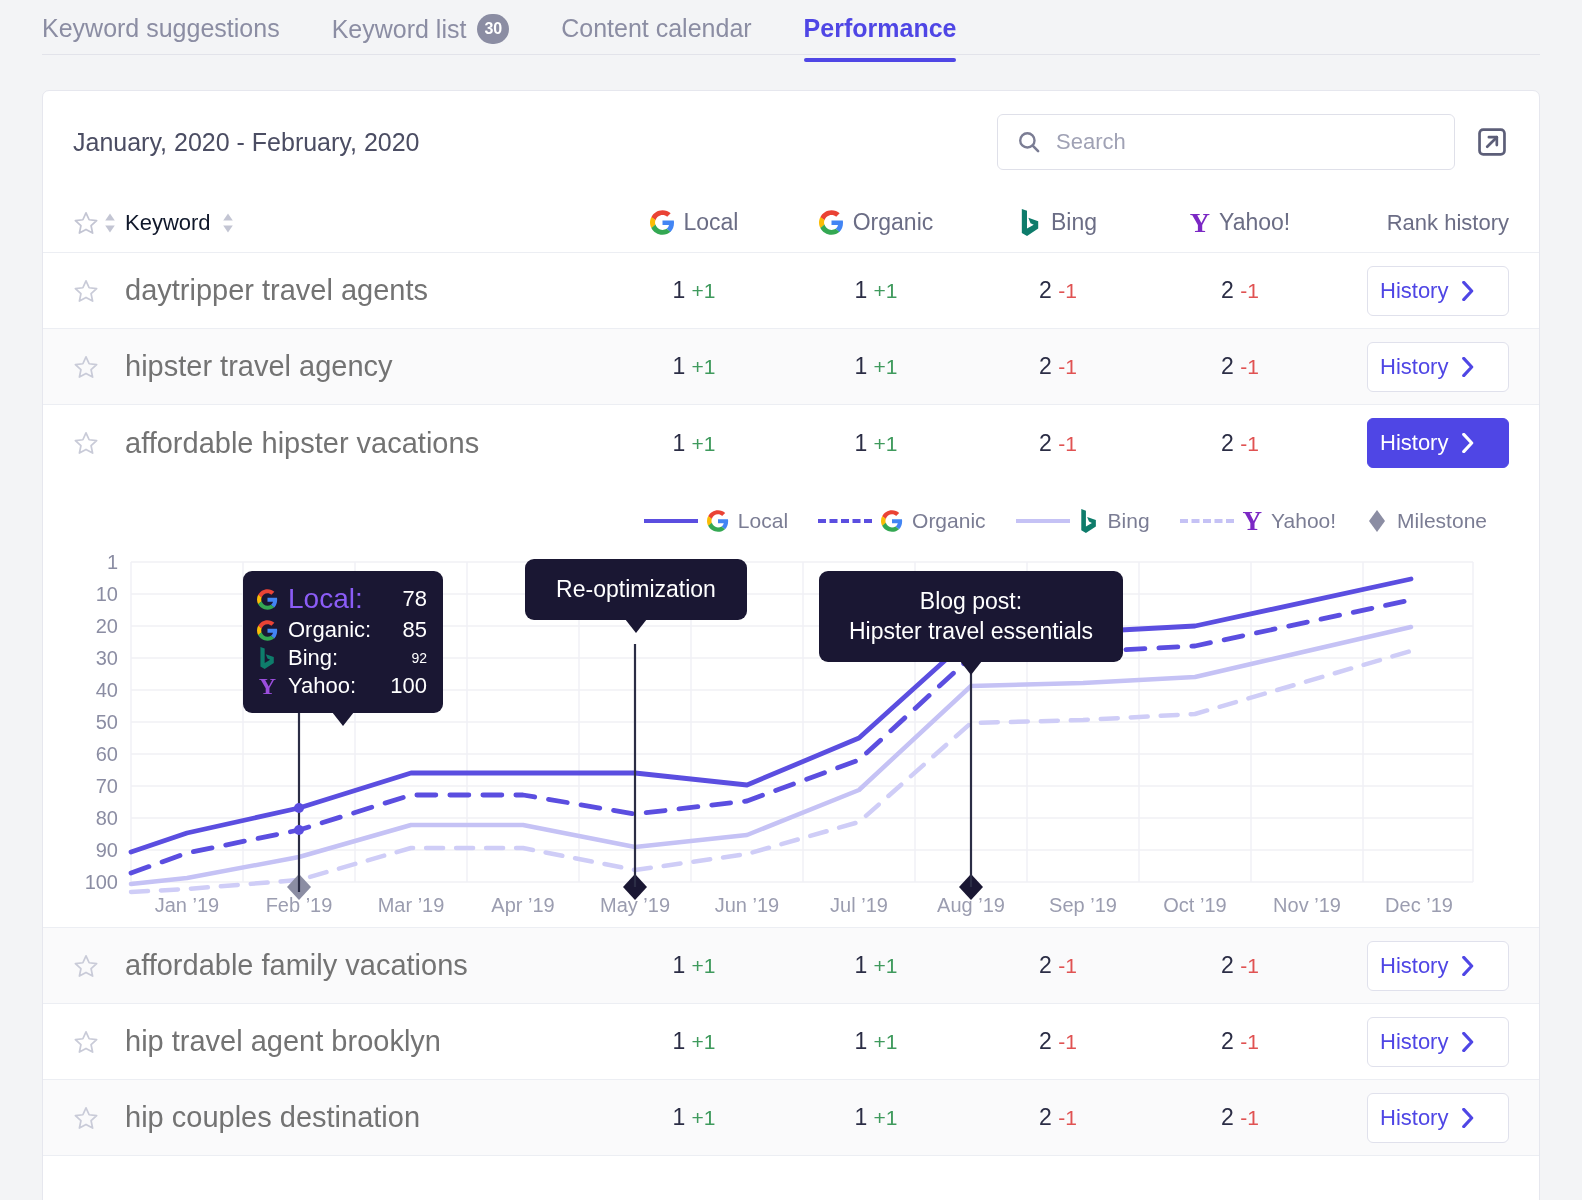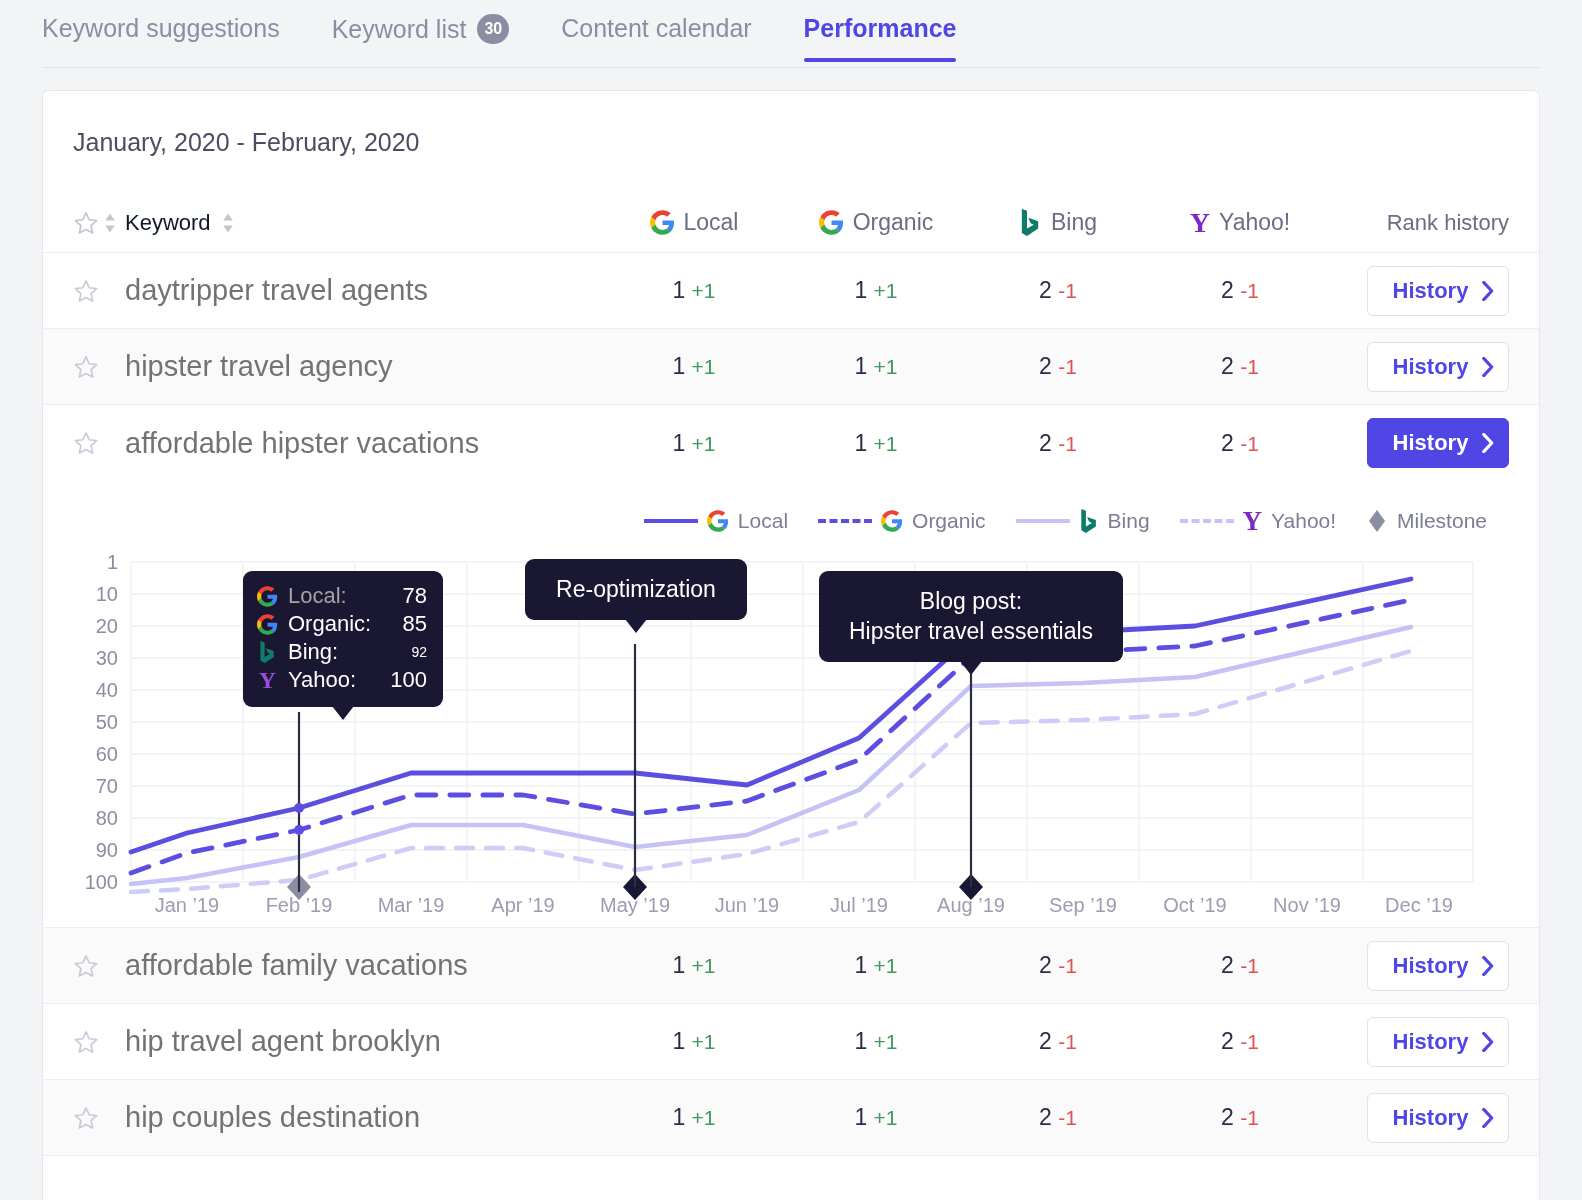--- a/index.html
+++ b/index.html
@@ -6,21 +6,21 @@
   html, body {
     width: 1582px; height: 1200px;
     background: #f3f4f6;
     font-family: "Liberation Sans", sans-serif;
     overflow: hidden;
   }
 
   
   .tabbar {
     position: relative;
-    height: 68px;
+    height: 55px;
     padding: 0 0 4px 42px;
     display: flex;
     align-items: flex-start;
   }
   .tabbar::after {
     content: "";
     position: absolute;
     left: 42px; right: 42px; bottom: 0;
     height: 1px; background: #e2e3ea;
   }
@@ -104,22 +104,22 @@
   .col-head .c-hist { font-size: 22px; color:#6b6d85; align-items:center; }
 
   .rank-num { color: #2b2d45; }
   .delta-up { color: #3f9a5d; font-size: 21px; }
   .delta-dn { color: #e05252; font-size: 21px; }
 
   .btn-history {
     min-width: 142px; height: 50px;
     border: 1px solid #e0e1ec; border-radius: 6px;
     background: #fff; color: #4f46e5;
-    font-size: 22px; font-weight: bold;
-    display: flex; align-items: center; justify-content: center; gap: 13px;
+    font-size: 22px; font-weight: normal;
+    display: flex; align-items: center; gap: 13px;
     cursor: pointer;
     font-family: "Liberation Sans", sans-serif;
     padding-left: 12px;
   }
   .btn-history.primary { background: #4f46e5; color: #fff; border-color: #4f46e5; }
 
   
   .chart-panel {
     padding: 14px 30px 10px 30px;
     border-bottom: 1px solid #eceef3;
@@ -151,20 +151,34 @@
   </div>
   <div class="tab active">
     <span>Performance</span>
   </div>
 </div>
 
 <div class="card">
 
   <div class="card-head">
     <div class="date-range">January, 2020 - February, 2020</div>
+    <div class="head-right">
+      <div class="search-box">
+        <svg width="26" height="26" viewBox="0 0 24 24">
+          <circle cx="10.5" cy="10.5" r="6.6" fill="none" stroke="#7b7d94" stroke-width="2.2"></circle>
+          <line x1="15.4" y1="15.4" x2="20.4" y2="20.4" stroke="#7b7d94" stroke-width="2.4" stroke-linecap="round"></line>
+        </svg>
+        <span class="search-text">Search</span>
+      </div>
+      <svg width="34" height="34" viewBox="0 0 24 24" style="cursor:pointer">
+        <rect x="3.2" y="3.2" width="17.6" height="17.6" rx="2.6" fill="none" stroke="#5c5e78" stroke-width="1.9"></rect>
+        <line x1="8.6" y1="15.4" x2="15.4" y2="8.6" stroke="#5c5e78" stroke-width="1.9" stroke-linecap="round"></line>
+        <polyline points="9.8,8.6 15.4,8.6 15.4,14.2" fill="none" stroke="#5c5e78" stroke-width="1.9" stroke-linecap="round" stroke-linejoin="round"></polyline>
+      </svg>
+    </div>
   </div>
 
   <div class="col-head">
     <div class="c-star">
       <svg width="26" height="26" viewBox="0 0 24 24">
         <polygon points="12,2.6 14.9,9 21.8,9.8 16.7,14.5 18.1,21.3 12,17.9 5.9,21.3 7.3,14.5 2.2,9.8 9.1,9" fill="none" stroke="#c3c5d3" stroke-width="1.6" stroke-linejoin="round"></polygon>
       </svg>
       <svg width="14" height="24" viewBox="0 0 10 20" style="margin-left:4px">
         <polygon points="5,2 9,8 1,8" fill="#c3c5d3"></polygon>
           <polygon points="5,18 9,12 1,12" fill="#c3c5d3"></polygon>
@@ -407,21 +421,21 @@
       <div style="
            position:absolute; left:170px; top:24px; width:200px;
            background:#1a1733; border-radius:9px; padding:12px 16px 14px 14px;">
         <div style="display:flex;align-items:center;gap:10px;margin-bottom:2px;">
           <svg width="21" height="21" viewBox="0 0 48 48">
               <path fill="#EA4335" d="M24 9.5c3.5 0 6.6 1.2 9 3.6l6.7-6.7C35.6 2.6 30.2.5 24 .5 14.6.5 6.5 5.9 2.6 13.7l7.9 6.1C12.4 14 17.7 9.5 24 9.5z"></path>
               <path fill="#4285F4" d="M46.1 24.6c0-1.6-.1-3.1-.4-4.6H24v9h12.5c-.6 3-2.3 5.5-4.8 7.2l7.6 5.9c4.4-4.1 6.8-10.1 6.8-17.5z"></path>
               <path fill="#FBBC05" d="M10.5 28.2c-.5-1.4-.8-2.9-.8-4.4s.3-3 .8-4.4l-7.9-6.1C1 16.4 0 20.1 0 24s1 7.6 2.6 10.7l7.9-6.5z"></path>
               <path fill="#34A853" d="M24 47.5c6.2 0 11.5-2 15.3-5.6l-7.6-5.9c-2.1 1.4-4.8 2.3-7.7 2.3-6.3 0-11.6-4.5-13.5-10.3l-7.9 6.5C6.5 42.1 14.6 47.5 24 47.5z"></path>
             </svg>
-          <span style="color:#a3a3a3;font-size:22px;flex:1">Local:</span>
+          <span style="color:#8b5cf6;font-size:28px;flex:1">Local:</span>
           <span style="color:#fff;font-size:22px">78</span>
         </div>
         <div style="display:flex;align-items:center;gap:10px;margin-bottom:2px;">
           <svg width="21" height="21" viewBox="0 0 48 48">
               <path fill="#EA4335" d="M24 9.5c3.5 0 6.6 1.2 9 3.6l6.7-6.7C35.6 2.6 30.2.5 24 .5 14.6.5 6.5 5.9 2.6 13.7l7.9 6.1C12.4 14 17.7 9.5 24 9.5z"></path>
               <path fill="#4285F4" d="M46.1 24.6c0-1.6-.1-3.1-.4-4.6H24v9h12.5c-.6 3-2.3 5.5-4.8 7.2l7.6 5.9c4.4-4.1 6.8-10.1 6.8-17.5z"></path>
               <path fill="#FBBC05" d="M10.5 28.2c-.5-1.4-.8-2.9-.8-4.4s.3-3 .8-4.4l-7.9-6.1C1 16.4 0 20.1 0 24s1 7.6 2.6 10.7l7.9-6.5z"></path>
               <path fill="#34A853" d="M24 47.5c6.2 0 11.5-2 15.3-5.6l-7.6-5.9c-2.1 1.4-4.8 2.3-7.7 2.3-6.3 0-11.6-4.5-13.5-10.3l-7.9 6.5C6.5 42.1 14.6 47.5 24 47.5z"></path>
             </svg>
           <span style="color:#fff;font-size:22px;flex:1">Organic:</span>

